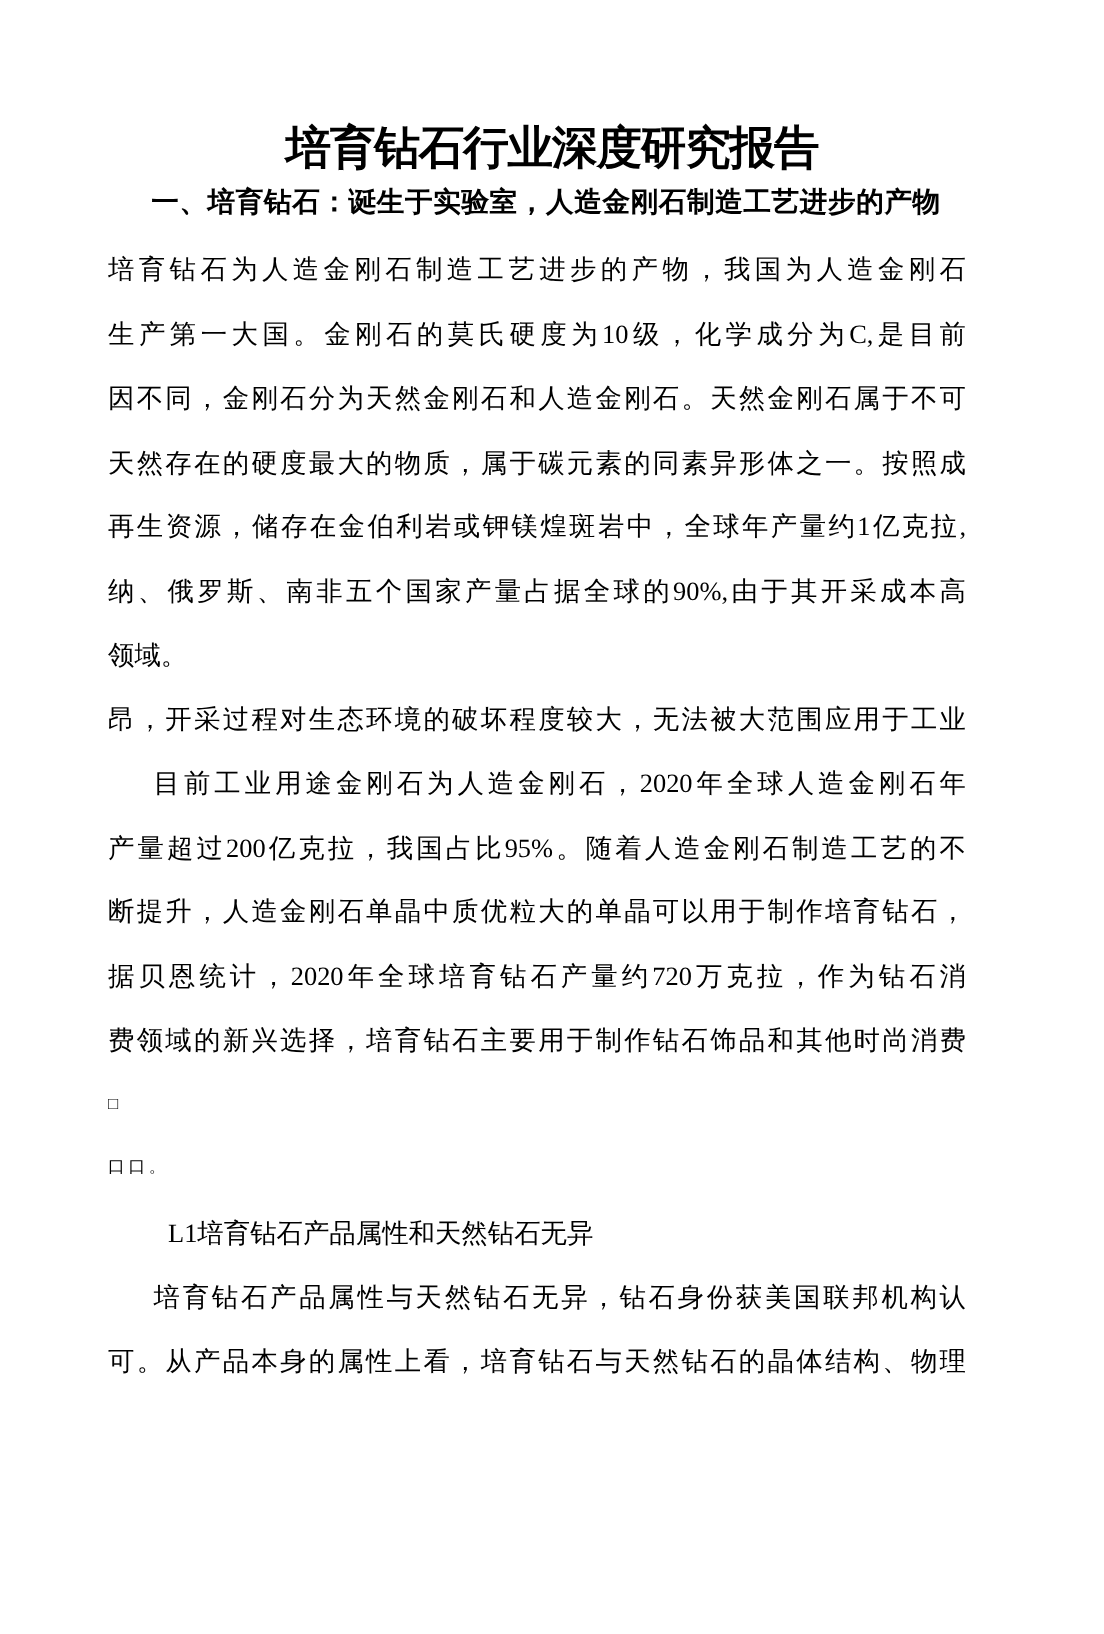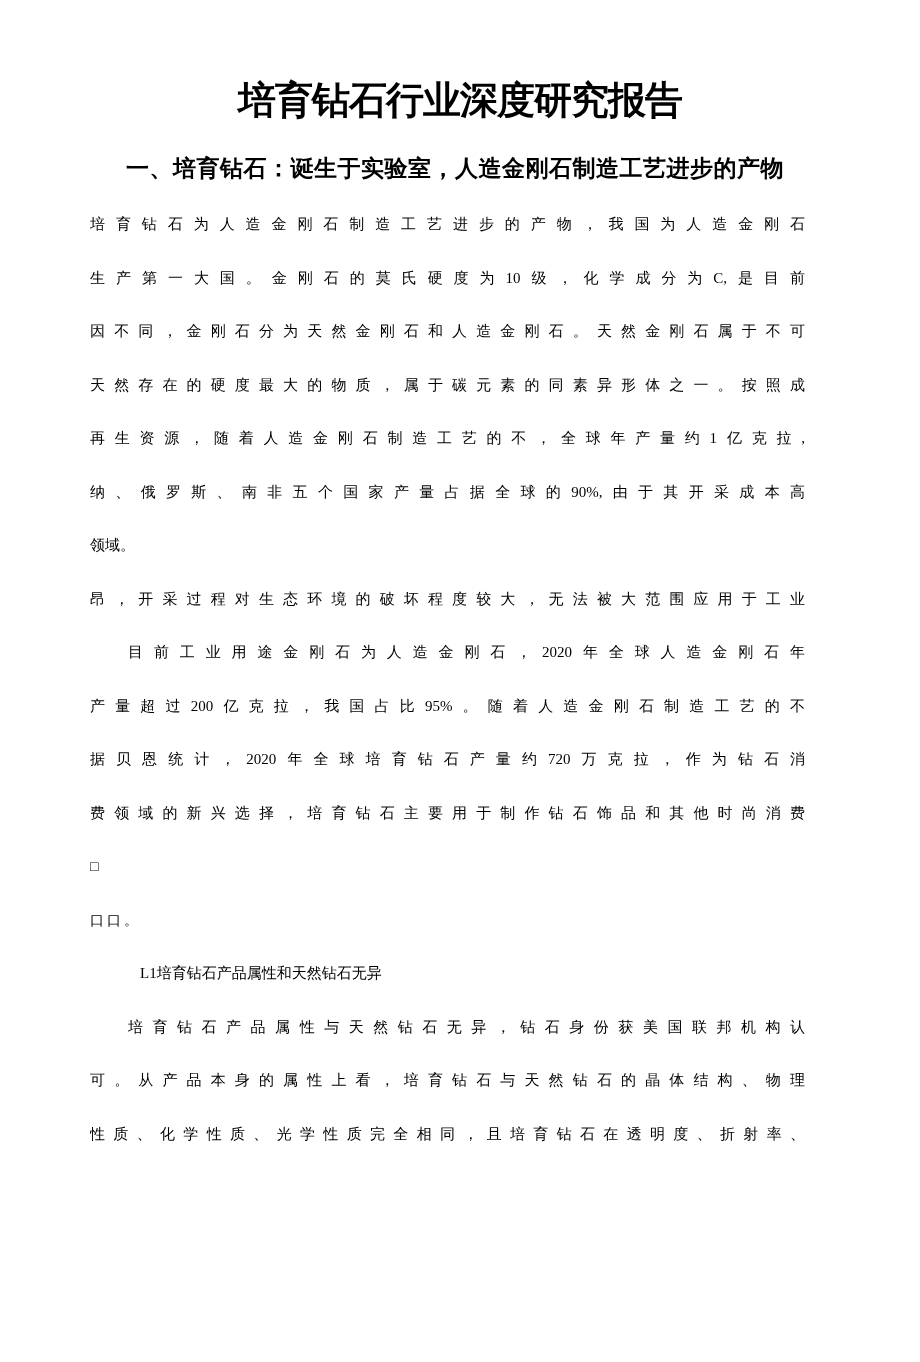--- a/index.html
+++ b/index.html
@@ -12,21 +12,21 @@
     position: relative;
     width: 920px;
     height: 1362px;
     background: var(--bg);
     overflow: hidden;
     font-family: "Liberation Serif", "DejaVu Serif", serif;
     color: var(--text);
   }
   .doc-title {
     position: absolute;
-    top: 76px;
+    top: 100px;
     left: 0;
     width: 100%;
     height: 48px;
     line-height: 48px;
     text-align: center;
     font-family: "Liberation Sans", "DejaVu Sans", sans-serif;
     font-weight: 700;
     font-size: 38px;
     letter-spacing: -1px;
     white-space: nowrap;
@@ -46,21 +46,21 @@
   }
   .body-lines {
     position: absolute;
     top: 198px;
     left: 90px;
     width: 715px;
   }
   .line {
     height: 53.5px;
     line-height: 53.5px;
-    font-size: 15px;
+    font-size: 22px;
     white-space: nowrap;
   }
   .line.fill {
     white-space: normal;
     text-align: justify;
     text-align-last: justify;
     overflow: hidden;
   }
   .line.indent { text-indent: 38px; }
   .line.indent-lg { text-indent: 50px; }
@@ -71,28 +71,28 @@
 <body>
 
 <div class="page">
   <div class="doc-title">培育钻石行业深度研究报告</div>
   <div class="section-heading">一、培育钻石：诞生于实验室，人造金刚石制造工艺进步的产物</div>
   <div class="body-lines">
     <div class="line fill">培育钻石为人造金刚石制造工艺进步的产物，我国为人造金刚石</div>
     <div class="line fill">生产第一大国。金刚石的莫氏硬度为10级，化学成分为C,是目前</div>
     <div class="line fill">因不同，金刚石分为天然金刚石和人造金刚石。天然金刚石属于不可</div>
     <div class="line fill">天然存在的硬度最大的物质，属于碳元素的同素异形体之一。按照成</div>
-    <div class="line fill">再生资源，随着人造金刚石制造工艺的不，全球年产量约1亿克拉,</div>
+    <div class="line fill">再生资源，储存在金伯利岩或钾镁煌斑岩中，全球年产量约1亿克拉,</div>
     <div class="line fill">纳、俄罗斯、南非五个国家产量占据全球的90%,由于其开采成本高</div>
     <div class="line">领域。</div>
     <div class="line fill">昂，开采过程对生态环境的破坏程度较大，无法被大范围应用于工业</div>
     <div class="line fill indent">目前工业用途金刚石为人造金刚石，2020年全球人造金刚石年</div>
     <div class="line fill">产量超过200亿克拉，我国占比95%。随着人造金刚石制造工艺的不</div>
+    <div class="line fill">断提升，人造金刚石单晶中质优粒大的单晶可以用于制作培育钻石，</div>
     <div class="line fill">据贝恩统计，2020年全球培育钻石产量约720万克拉，作为钻石消</div>
     <div class="line fill">费领域的新兴选择，培育钻石主要用于制作钻石饰品和其他时尚消费</div>
     <div class="line tofu-small">□</div>
     <div class="line tofu">口口。</div>
     <div class="line indent-lg">L1培育钻石产品属性和天然钻石无异</div>
     <div class="line fill indent">培育钻石产品属性与天然钻石无异，钻石身份获美国联邦机构认</div>
     <div class="line fill">可。从产品本身的属性上看，培育钻石与天然钻石的晶体结构、物理</div>
-    <div class="line fill">性质、化学性质、光学性质完全相同，且培育钻石在透明度、折射率、</div>
   </div>
 </div>
 
 </body></html>

